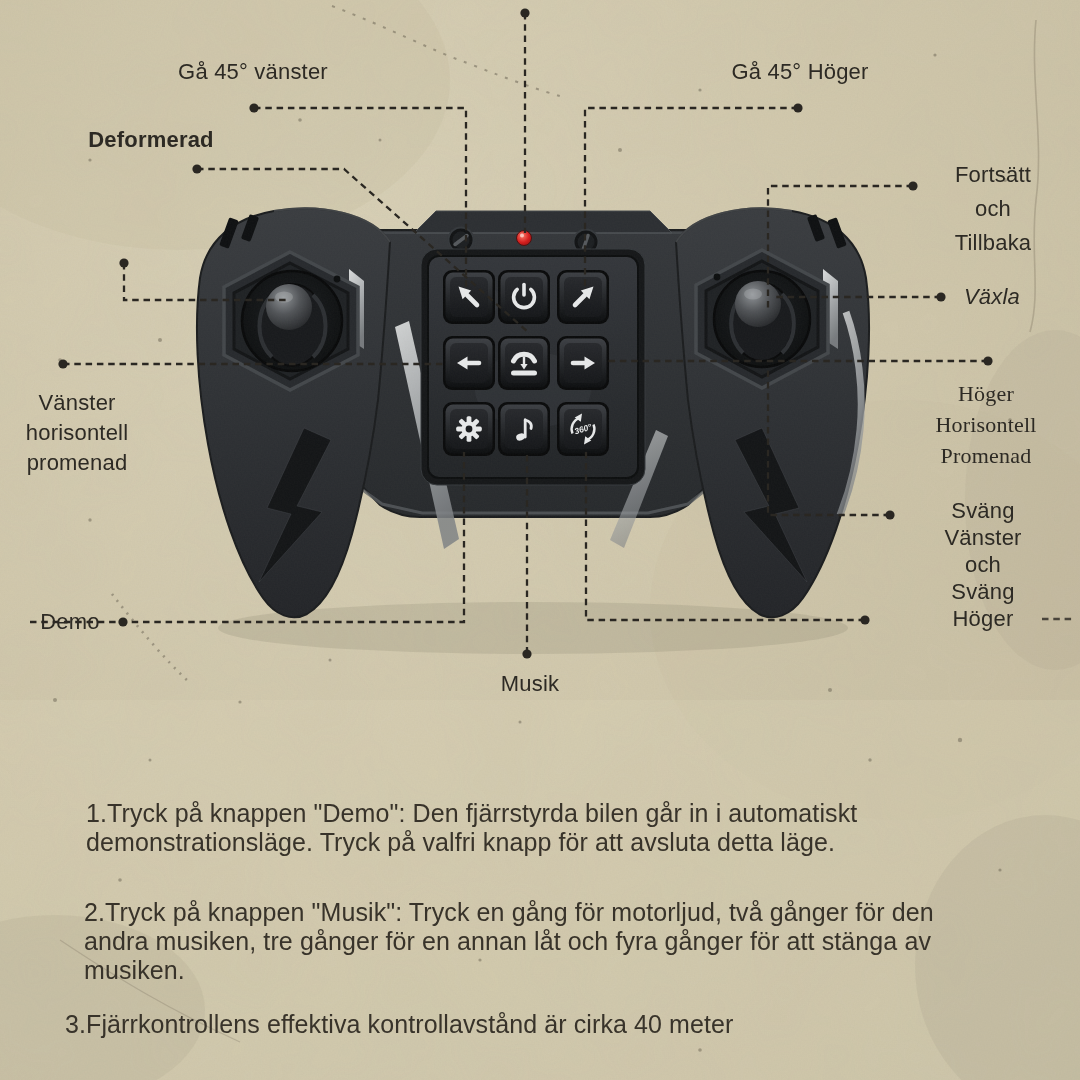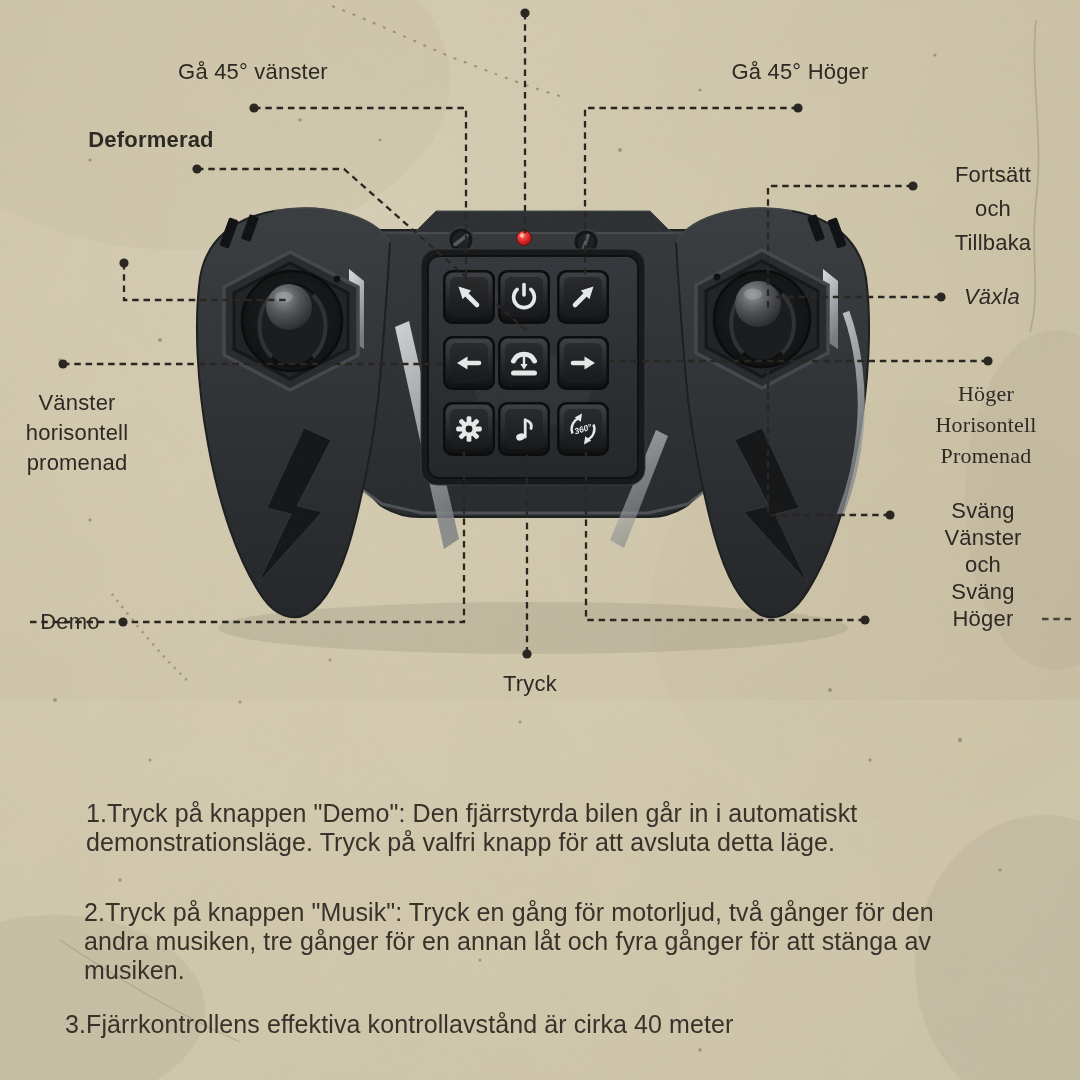--- a/index.html
+++ b/index.html
@@ -365,21 +365,21 @@
 <div class="callout-label" style="left:70px;top:608px;">Demo</div>
 <div class="callout-label" style="left:800px;top:58px;">Gå 45° Höger</div>
 <div class="callout-label" style="left:993px;top:158px;line-height:34px;">Fortsätt och
 Tillbaka</div>
 <div class="callout-label" style="left:992px;top:283px;font-style:italic;">Växla</div>
 <div class="callout-label" style="left:986px;top:378px;line-height:31px;font-family:Liberation Serif, serif;">Höger
 Horisontell
 Promenad</div>
 <div class="callout-label" style="left:983px;top:497px;line-height:27px;">Sväng Vänster
 och Sväng Höger</div>
-<div class="callout-label" style="left:530px;top:670px;">Tryck</div>
+<div class="callout-label" style="left:530px;top:670px;">Musik</div>
 
 <div class="note" style="left:86px;top:799px;">1.Tryck på knappen "Demo": Den fjärrstyrda bilen går in i automatiskt
 demonstrationsläge. Tryck på valfri knapp för att avsluta detta läge.</div>
 <div class="note" style="left:84px;top:898px;">2.Tryck på knappen "Musik": Tryck en gång för motorljud, två gånger för den
 andra musiken, tre gånger för en annan låt och fyra gånger för att stänga av
 musiken.</div>
 <div class="note" style="left:65px;top:1010px;">3.Fjärrkontrollens effektiva kontrollavstånd är cirka 40 meter</div>
 
 </div>
 

